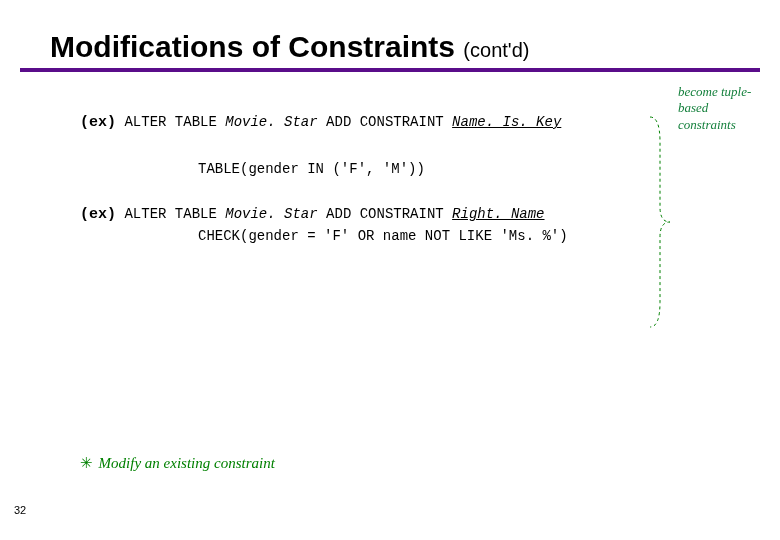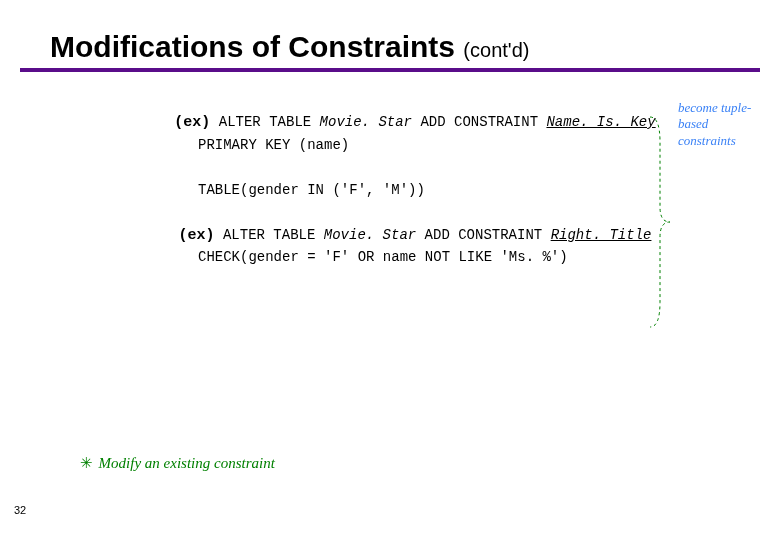--- a/index.html
+++ b/index.html
@@ -46,30 +46,30 @@
   }
   .ex-label {
     font-family: "Courier New", monospace;
     font-weight: bold;
     font-size: 15px;
   }
   .kw { font-family: "Courier New", monospace; }
   .tbl { font-style: italic; font-family: "Courier New", monospace; }
   .cname { text-decoration: underline; font-style: italic; font-family: "Courier New", monospace; }
   .indent { padding-left: 118px; display:block; }
-  .line1 { white-space: nowrap; text-align: center; }
+  .line1 { white-space: nowrap; }
 
   .annotation {
     position: absolute;
     right: 12px;
-    top: 100px;
+    top: 84px;
     width: 90px;
     font-family: "Times New Roman", serif;
     font-size: 13px;
-    color: #3b82f6;
+    color: #15803d;
     font-style: italic;
     line-height: 1.25;
   }
   .brace {
     position: absolute;
     right: 105px;
     top: 0px;
     width: 30px;
     height: 220px;
     pointer-events: none;
@@ -122,31 +122,30 @@
       <svg viewBox="0 0 30 220" preserveAspectRatio="none">
         <path d="M5 5 Q15 5 15 30 L15 95 Q15 110 25 110 Q15 110 15 125 L15 190 Q15 215 5 215" fill="none" stroke="#008000" stroke-width="1" stroke-dasharray="3,3"></path>
       </svg>
     </div>
 
     <div class="example">
       <div class="line1">
         <span class="ex-label">(ex)</span>
         <span class="kw">ALTER TABLE </span><span class="tbl">Movie. Star</span><span class="kw"> ADD CONSTRAINT </span><span class="cname">Name. Is. Key</span>
       </div>
-      <span class="indent">PRIMARY KEY (name)</span>
     </div>
 
     <div class="example">
       <span class="indent">TABLE(gender IN ('F', 'M'))</span>
     </div>
 
     <div class="example">
       <div class="line1">
         <span class="ex-label">(ex)</span>
-        <span class="kw">ALTER TABLE </span><span class="tbl">Movie. Star</span><span class="kw"> ADD CONSTRAINT </span><span class="cname">Right. Title</span>
+        <span class="kw">ALTER TABLE </span><span class="tbl">Movie. Star</span><span class="kw"> ADD CONSTRAINT </span><span class="cname">Right. Name</span>
       </div>
       <span class="indent">CHECK(gender = 'F' OR name NOT LIKE 'Ms. %')</span>
     </div>
 
   </div>
 
   <div class="annotation">become tuple-based constraints</div>
 
   <div class="footer-note">
     <span class="star">✳</span><span>Modify an existing constraint</span>

